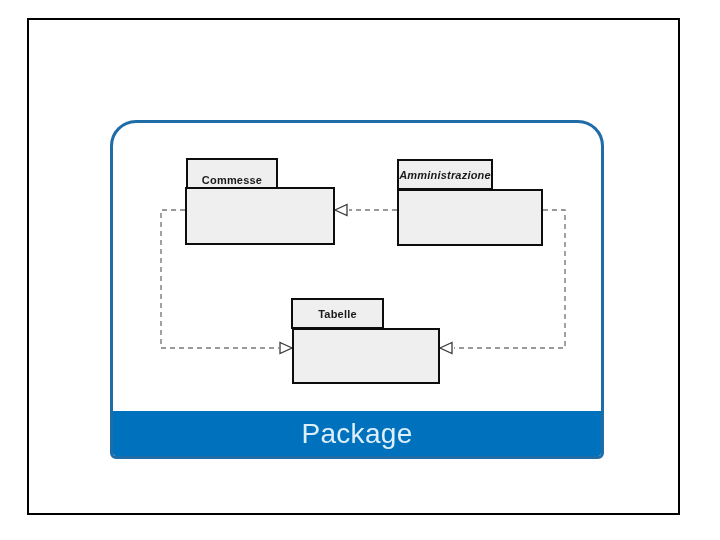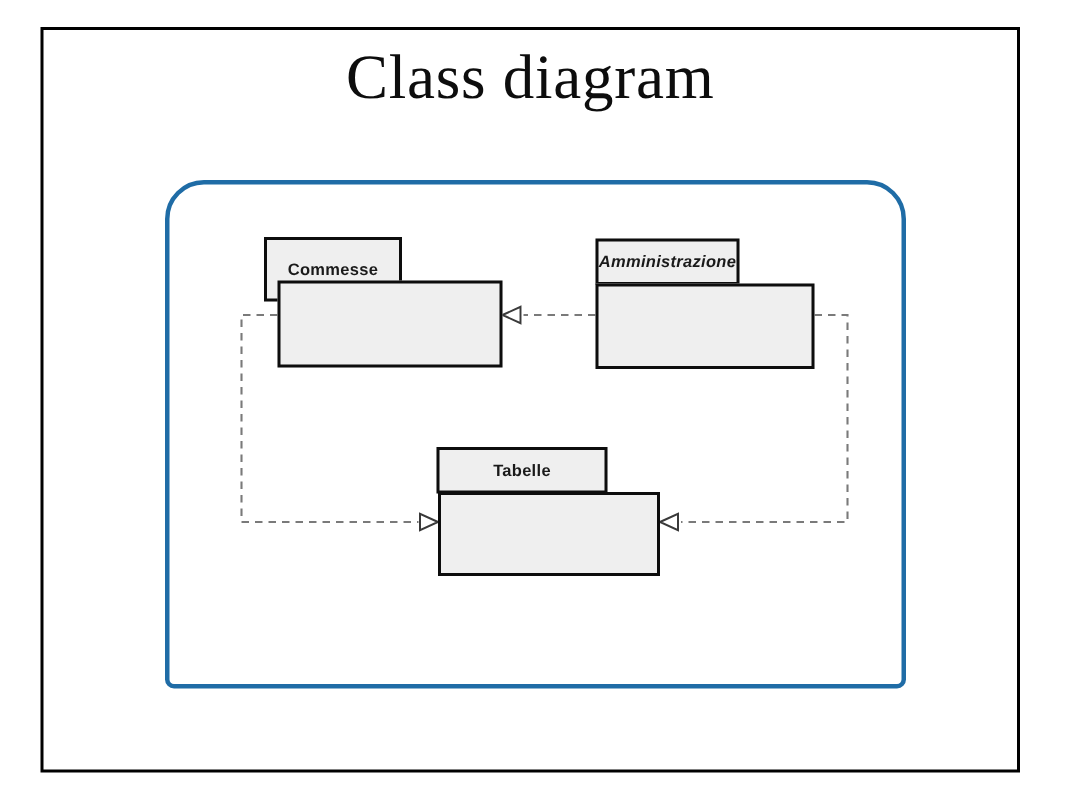--- a/index.html
+++ b/index.html
@@ -87,51 +87,53 @@
     letter-spacing: 0.3px;
   }
 </style>
 </head>
 <body>
 
 <div class="stage">
 
   <div class="slide-border"></div>
 
-  <div class="slide-title">Class diagram</div>
 
   <div class="pkg-container">
 
     <div class="diagram-area">
 
       <svg class="connectors-svg" viewBox="0 0 488 290" xmlns="http://www.w3.org/2000/svg">
 
         <path d="M 284 87 H 236" fill="none" stroke="#7a7a7a" stroke-width="1.4" stroke-dasharray="5 4"></path>
         <polygon points="222,87 234,81.5 234,92.5" fill="#ffffff" stroke="#3a3a3a" stroke-width="1.3"></polygon>
 
         <path d="M 72 87 H 48 V 225 H 166" fill="none" stroke="#7a7a7a" stroke-width="1.4" stroke-dasharray="5 4"></path>
         <polygon points="179,225 167,219.5 167,230.5" fill="#ffffff" stroke="#3a3a3a" stroke-width="1.3"></polygon>
 
         <path d="M 430 87 H 452 V 225 H 341" fill="none" stroke="#7a7a7a" stroke-width="1.4" stroke-dasharray="5 4"></path>
         <polygon points="327,225 339,219.5 339,230.5" fill="#ffffff" stroke="#3a3a3a" stroke-width="1.3"></polygon>
       </svg>
 
-      <div class="pkg-tab" style="left:63px; top:35px; width:92px; height:43px;">
+      <div class="pkg-tab" style="left:73px; top:35px; width:92px; height:43px;">
         <span>Commesse</span>
       </div>
       <div class="pkg-body" style="left:72px; top:64px; width:150px; height:58px;"></div>
 
       <div class="pkg-tab" style="left:284px; top:36px; width:96px; height:31px;font-style:italic;">
         <span>Amministrazione</span>
       </div>
       <div class="pkg-body" style="left:284px; top:66px; width:146px; height:57px;"></div>
 
-      <div class="pkg-tab" style="left:178px; top:175px; width:114px; height:31px;">
+      <div class="pkg-tab" style="left:178px; top:175px; width:93px; height:31px;">
         <span>Tabelle</span>
       </div>
       <div class="pkg-body" style="left:179px; top:205px; width:148px; height:56px;"></div>
 
     </div>
 
+    <div class="footer-bar">
+      <span class="footer-label">Package</span>
+    </div>
 
   </div>
 
 </div>
 
 </body></html>

